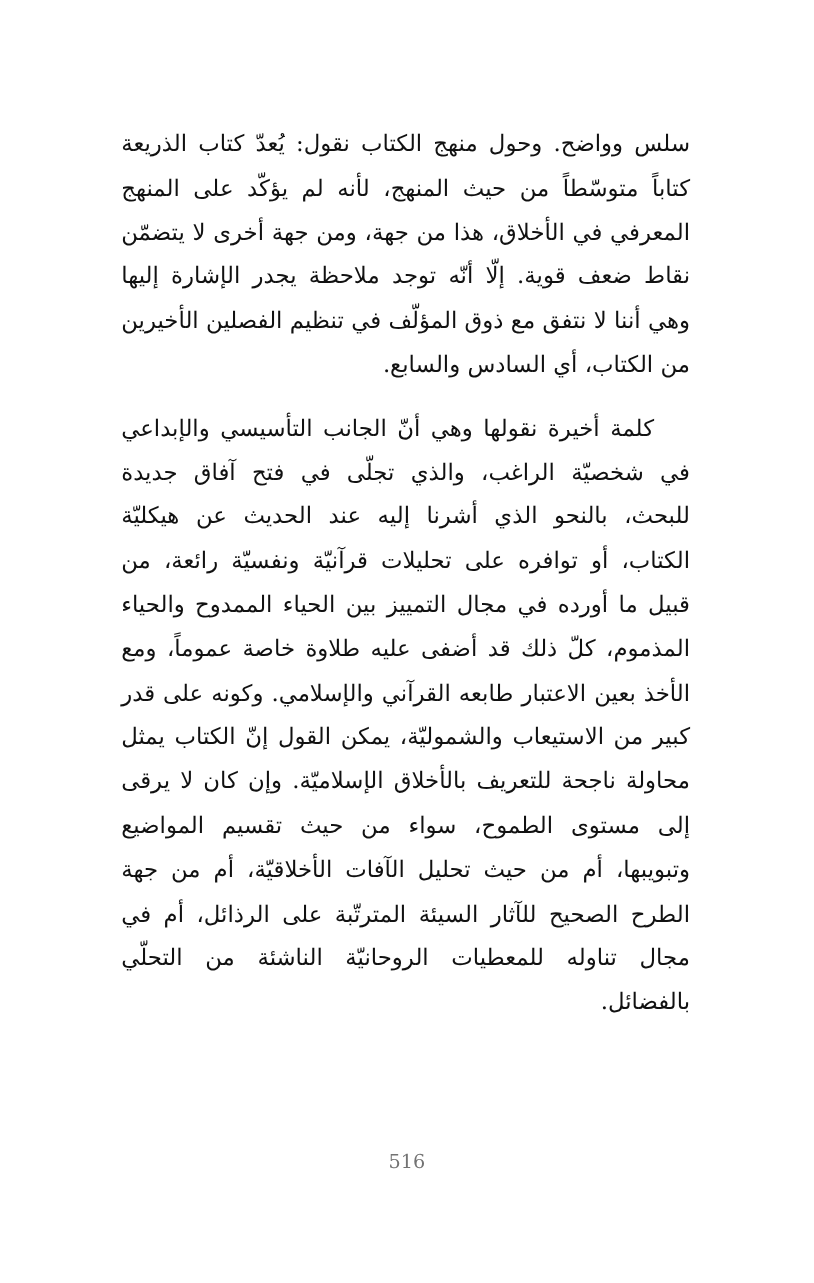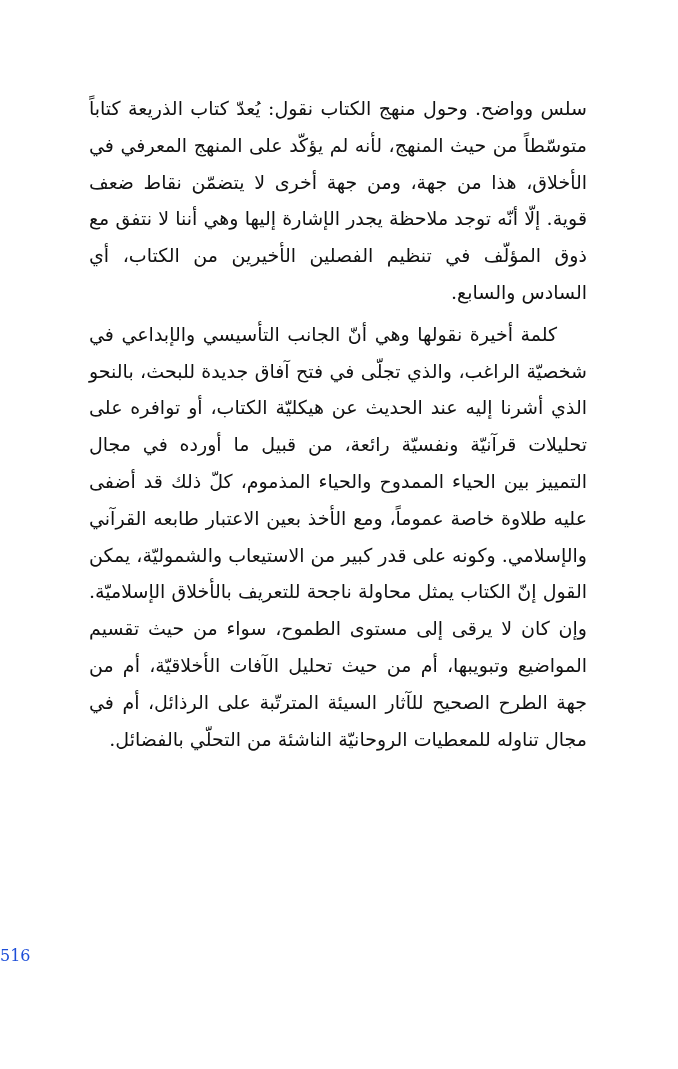--- a/index.html
+++ b/index.html
@@ -27,36 +27,37 @@
     left: 85px;
     direction: rtl;
     unicode-bidi: embed;
     text-align: justify;
     text-justify: inter-word;
     font-size: 19px;
     line-height: 36.8px;
     letter-spacing: 0.1px;
   }
   .para {
-    margin: 4px;
+    margin: 16px;
   }
   .para + .para {
     margin-top: 5px;
   }
   .para.indented {
     text-indent: 30px;
   }
   .page-number {
     position: absolute;
-    bottom: 104px;
+    bottom: 92px;
     left: 0;
     right: 0;
+    text-align: center;
     direction: ltr;
     font-size: 16px;
-    color: #1d4ed8;
+    color: #737373;
   }
 </style>
 </head>
 <body>
 
 <div class="page">
   <div class="text-block">
     <p class="para">سلس وواضح. وحول منهج الكتاب نقول: يُعدّ كتاب الذريعة كتاباً متوسّطاً من حيث المنهج، لأنه لم يؤكّد على المنهج المعرفي في الأخلاق، هذا من جهة، ومن جهة أخرى لا يتضمّن نقاط ضعف قوية. إلّا أنّه توجد ملاحظة يجدر الإشارة إليها وهي أننا لا نتفق مع ذوق المؤلّف في تنظيم الفصلين الأخيرين من الكتاب، أي السادس والسابع.</p>
     <p class="para indented">كلمة أخيرة نقولها وهي أنّ الجانب التأسيسي والإبداعي في شخصيّة الراغب، والذي تجلّى في فتح آفاق جديدة للبحث، بالنحو الذي أشرنا إليه عند الحديث عن هيكليّة الكتاب، أو توافره على تحليلات قرآنيّة ونفسيّة رائعة، من قبيل ما أورده في مجال التمييز بين الحياء الممدوح والحياء المذموم، كلّ ذلك قد أضفى عليه طلاوة خاصة عموماً، ومع الأخذ بعين الاعتبار طابعه القرآني والإسلامي. وكونه على قدر كبير من الاستيعاب والشموليّة، يمكن القول إنّ الكتاب يمثل محاولة ناجحة للتعريف بالأخلاق الإسلاميّة. وإن كان لا يرقى إلى مستوى الطموح، سواء من حيث تقسيم المواضيع وتبويبها، أم من حيث تحليل الآفات الأخلاقيّة، أم من جهة الطرح الصحيح للآثار السيئة المترتّبة على الرذائل، أم في مجال تناوله للمعطيات الروحانيّة الناشئة من التحلّي بالفضائل.</p>
   </div>

